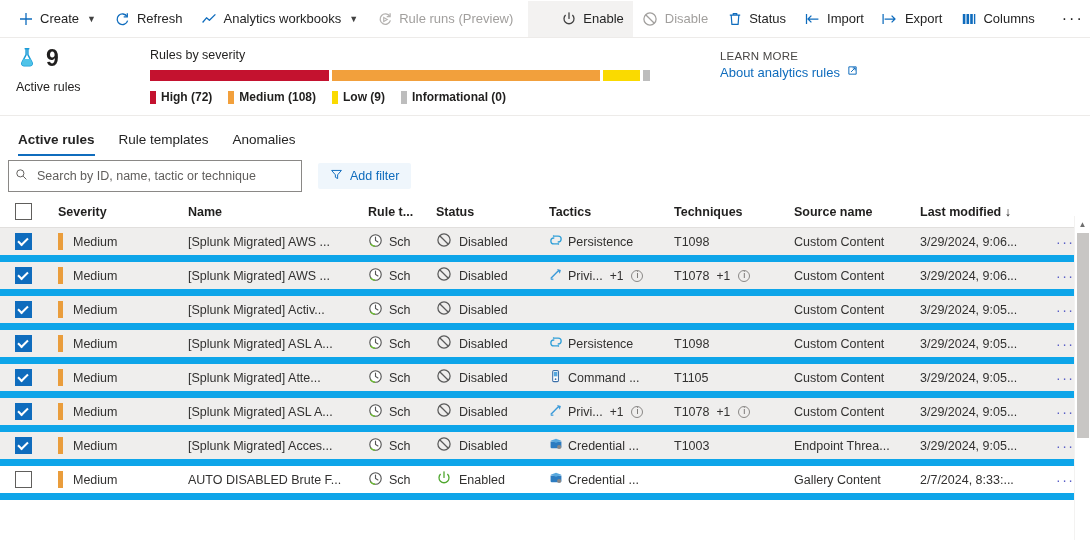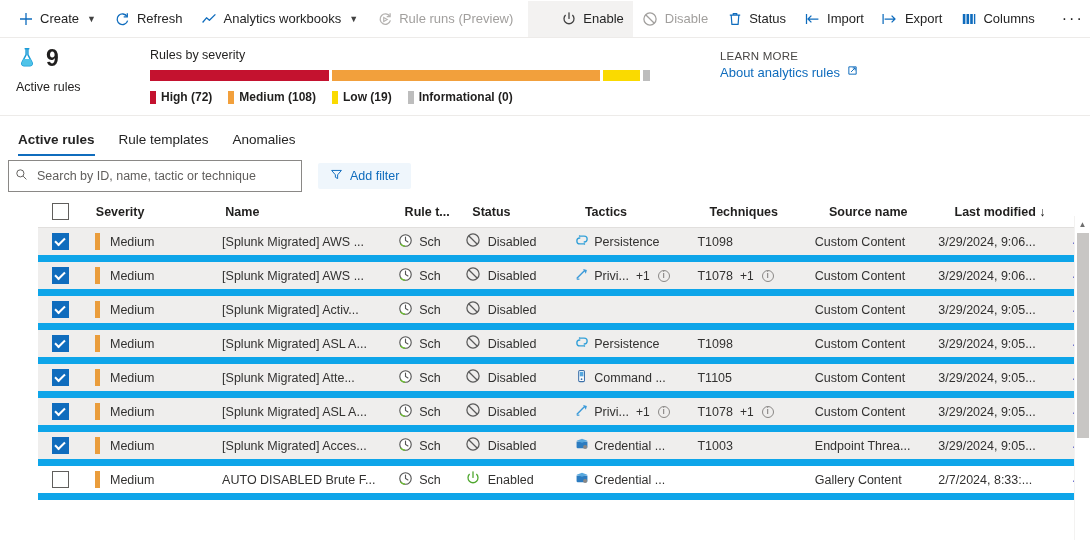--- a/index.html
+++ b/index.html
@@ -120,21 +120,21 @@
   }
   #search-input::placeholder { color: #605e5c; }
   #add-filter {
     display: flex; align-items: center; gap: 7px;
     background: #eff6fc; color: #0f6cbd;
     height: 26px; padding: 0 12px;
     border-radius: 2px; font-size: 12.5px; cursor: pointer;
   }
 
   
-  #grid { position: relative; padding-left: 38px; }
+  #grid { position: relative; }
   #grid-head {
     display: flex; align-items: center;
     height: 32px;
     border-bottom: 1px solid #e1dfdd;
     font-weight: bold; font-size: 12.5px; color: #201f1e;
     background: #ffffff;
   }
   .row {
     display: flex; align-items: center;
     height: 34px;
@@ -325,21 +325,21 @@
           <div class="leg">
             <span class="leg-sw" style="background: rgb(196, 18, 47);"></span>
             <span>High (72)</span>
           </div>
           <div class="leg">
             <span class="leg-sw" style="background: rgb(242, 160, 60);"></span>
             <span>Medium (108)</span>
           </div>
           <div class="leg">
             <span class="leg-sw" style="background: rgb(250, 218, 0);"></span>
-            <span>Low (19)</span>
+            <span>Low (9)</span>
           </div>
           <div class="leg">
             <span class="leg-sw" style="background: rgb(189, 189, 189);"></span>
             <span>Informational (0)</span>
           </div>
         </div>
     </div>
   </div>
 
   <div id="learnmore-block" class="sm-block">

